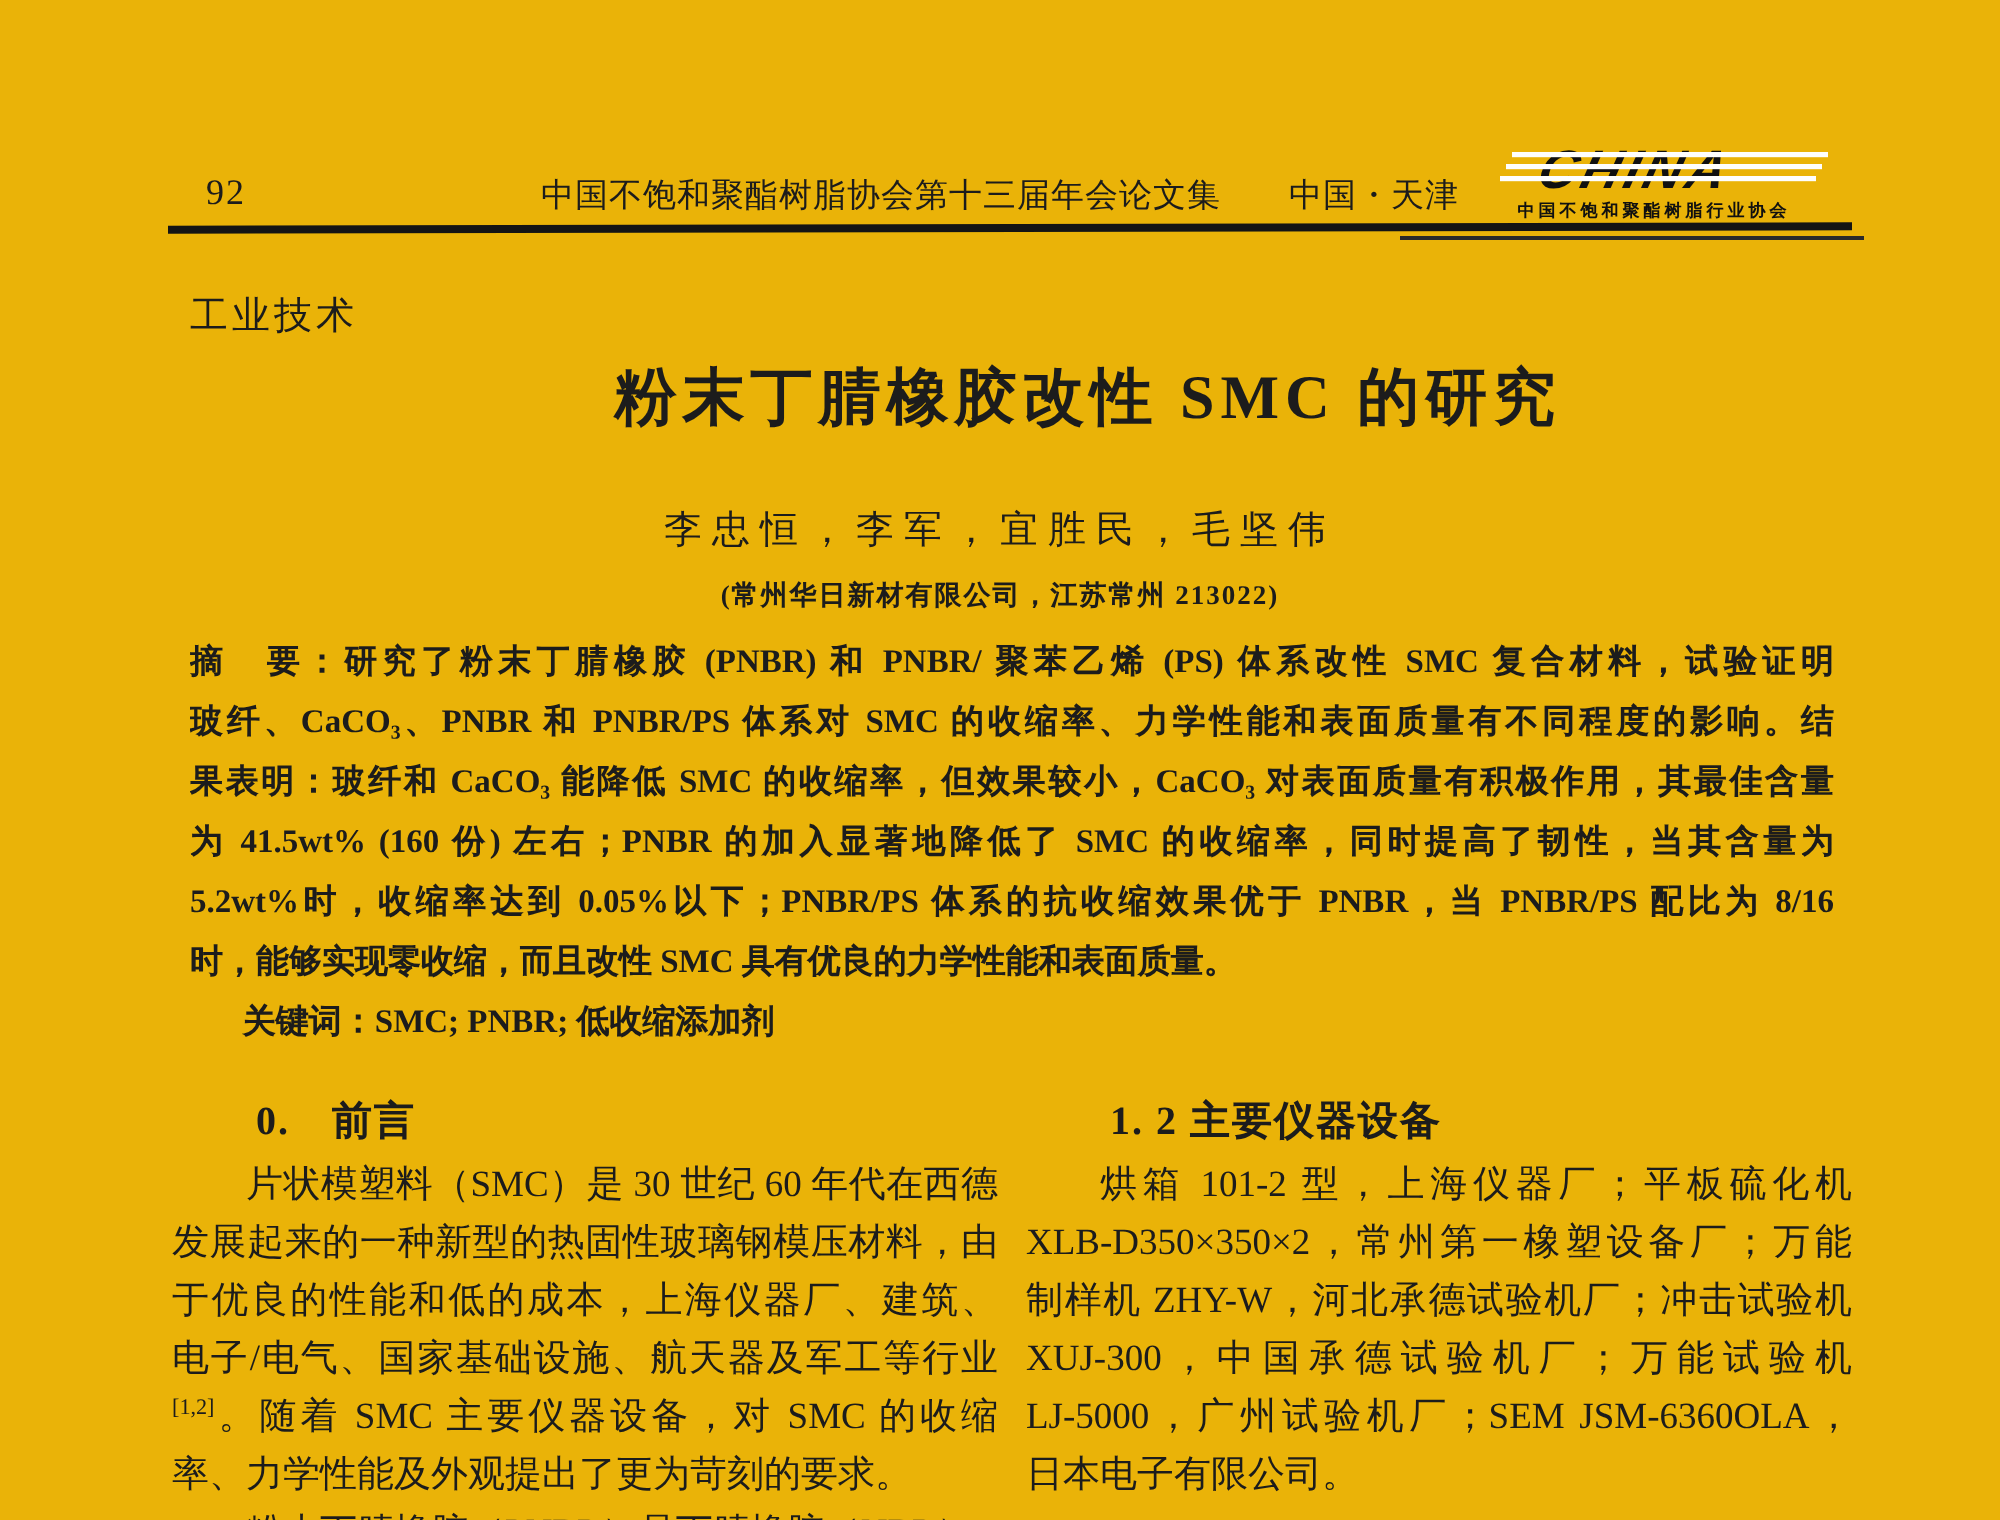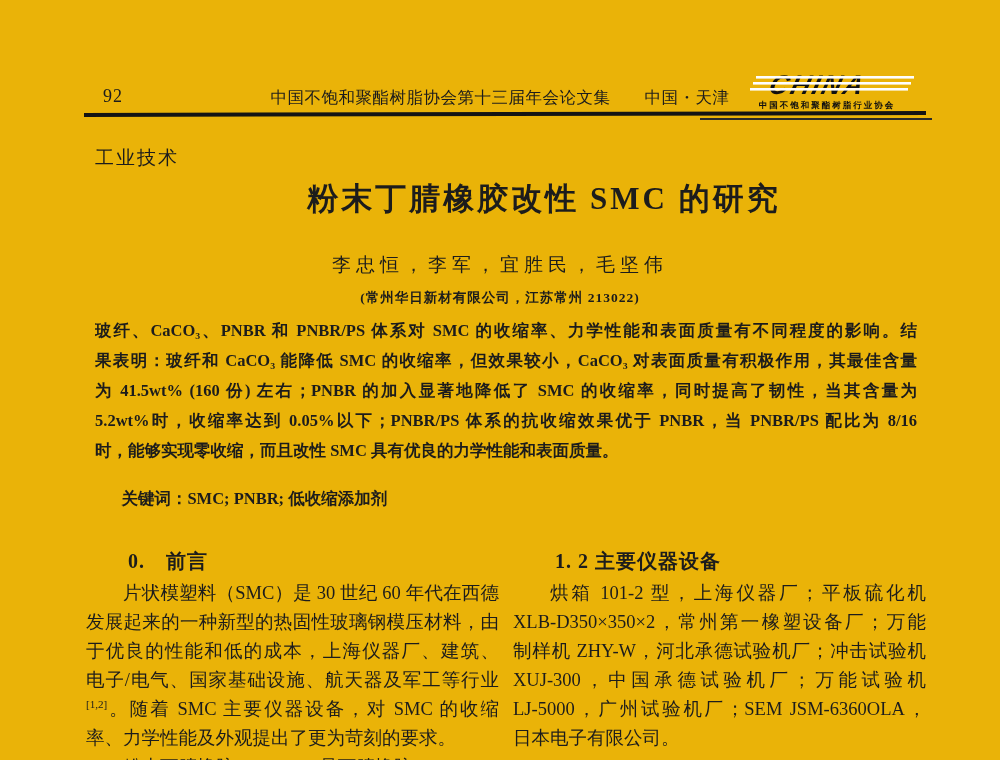--- a/index.html
+++ b/index.html
@@ -26,21 +26,21 @@
            font-size:19px;letter-spacing:5px;}
   .affiliation{position:absolute;top:289px;left:0;width:100%;text-align:center;
                font-size:13.5px;font-weight:bold;letter-spacing:1px;}
 
   
   .abstract{position:absolute;top:316px;left:95px;width:822px;
             font-size:16.5px;font-weight:bold;}
   .abstract .aline{line-height:30px;height:30px;overflow:hidden;
                    text-align:justify;text-align-last:justify;text-justify:inter-character;}
   .abstract .aline.short{text-align:left;text-align-last:left;}
-  .abstract .kw{text-indent:1.6em;margin-top:18px;}
+  .abstract .kw{text-indent:1.6em;}
 
   
   .columns{position:absolute;top:545px;left:86px;width:840px;display:flex;gap:14px;}
   .col{width:413px;overflow:hidden;}
   .col-heading{font-size:20px;font-weight:bold;line-height:32px;height:34px;letter-spacing:1px;margin-left:42px;}
   .col .bline{font-size:18.5px;line-height:29px;height:29px;overflow:hidden;
               text-align:justify;text-align-last:justify;text-justify:inter-character;}
   .col .bline.short{text-align:left;text-align-last:left;}
   .col .ind{text-indent:2em;}
   sup{font-size:0.6em;line-height:0;}
@@ -70,20 +70,21 @@
 
   <div class="rule-main"></div>
   <div class="rule-sub"></div>
 
   <div class="section-label">工业技术</div>
   <div class="title">粉末丁腈橡胶改性 SMC 的研究</div>
   <div class="authors">李忠恒，李军，宜胜民，毛坚伟</div>
   <div class="affiliation">(常州华日新材有限公司，江苏常州 213022)</div>
 
   <div class="abstract">
+    <div class="aline">摘　要：研究了粉末丁腈橡胶 (PNBR) 和 PNBR/ 聚苯乙烯 (PS) 体系改性 SMC 复合材料，试验证明</div>
     <div class="aline">玻纤、CaCO₃、PNBR 和 PNBR/PS 体系对 SMC 的收缩率、力学性能和表面质量有不同程度的影响。结</div>
     <div class="aline">果表明：玻纤和 CaCO₃ 能降低 SMC 的收缩率，但效果较小，CaCO₃ 对表面质量有积极作用，其最佳含量</div>
     <div class="aline">为 41.5wt% (160 份) 左右；PNBR 的加入显著地降低了 SMC 的收缩率，同时提高了韧性，当其含量为</div>
     <div class="aline">5.2wt%时，收缩率达到 0.05%以下；PNBR/PS 体系的抗收缩效果优于 PNBR，当 PNBR/PS 配比为 8/16</div>
     <div class="aline short">时，能够实现零收缩，而且改性 SMC 具有优良的力学性能和表面质量。</div>
     <div class="aline short kw">关键词：SMC; PNBR; 低收缩添加剂</div>
   </div>
 
   <div class="columns">
 

